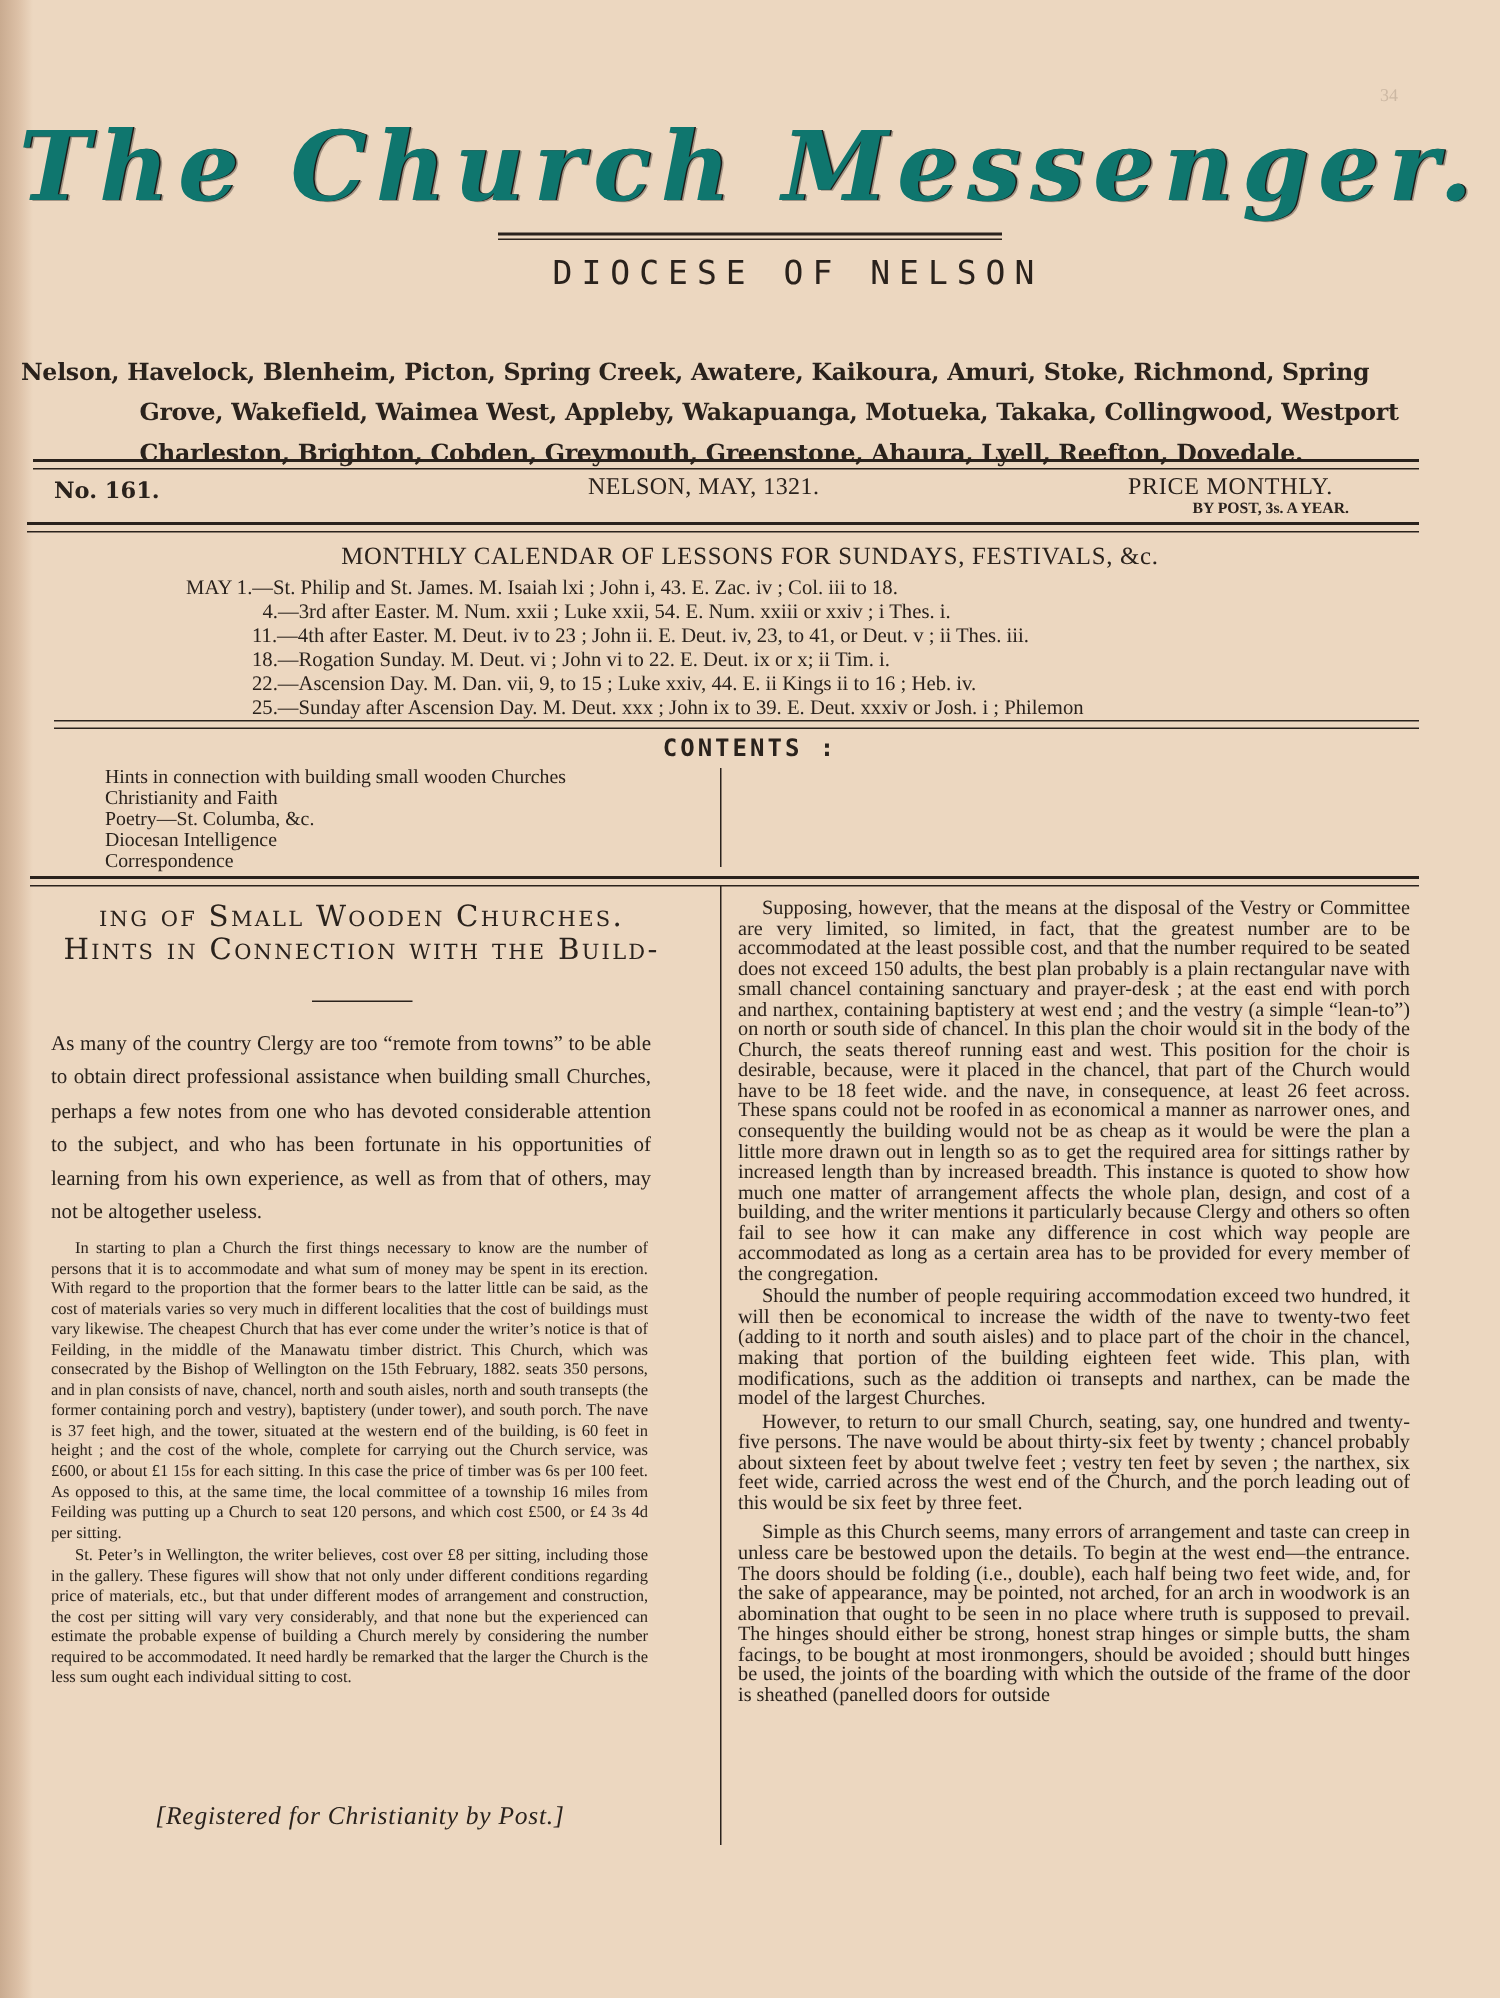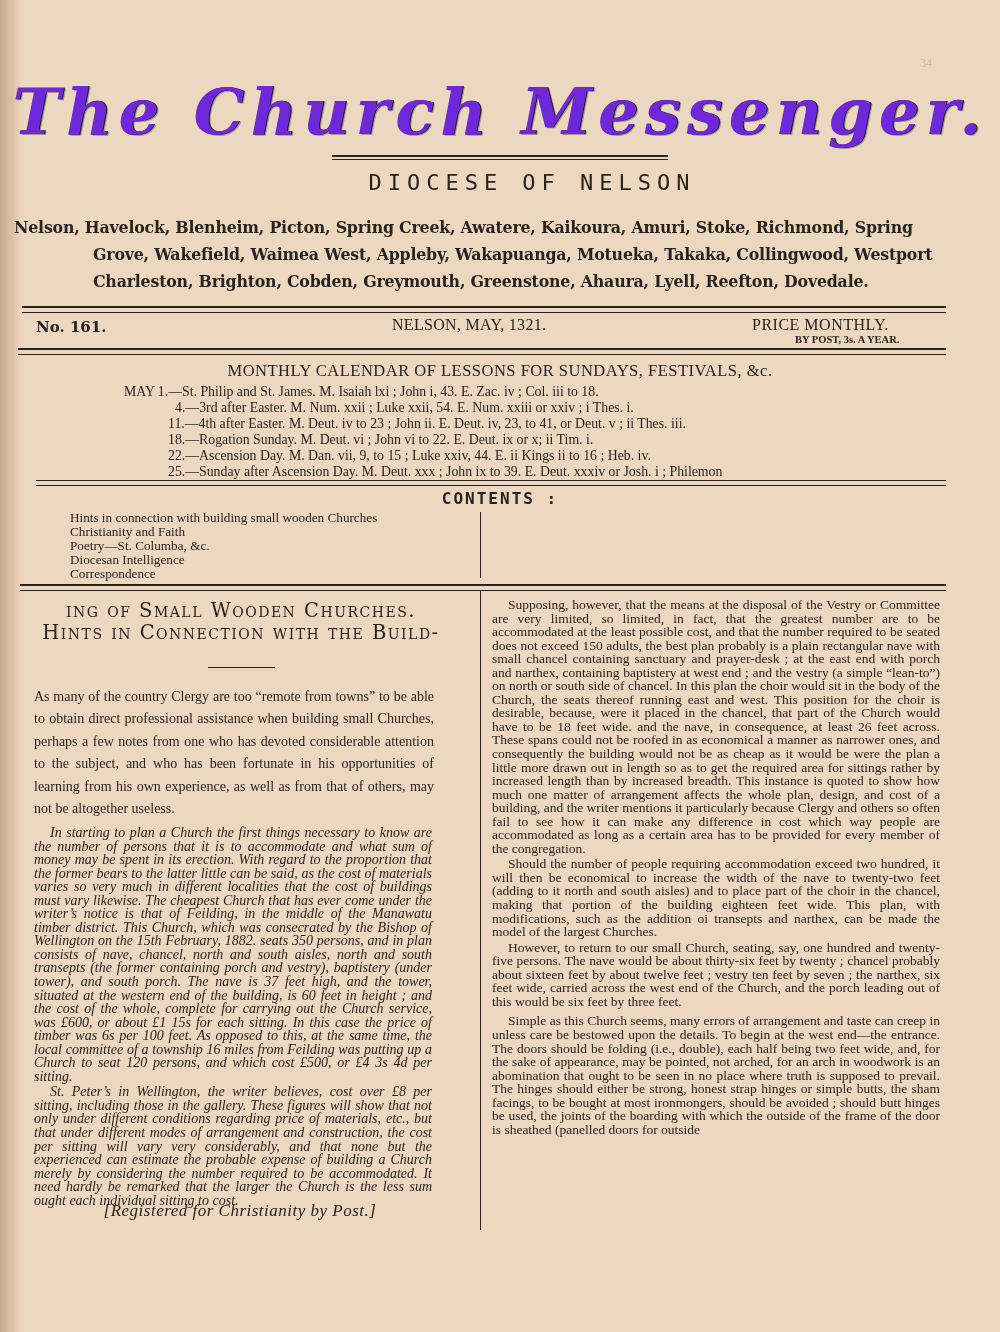--- a/index.html
+++ b/index.html
@@ -13,38 +13,38 @@
   .spine {
     position:absolute; left:0; top:0; width:22px; height:1332px;
     background:linear-gradient(90deg,#c9ab90 0%,#dcc0a6 55%,#ecd7c0 100%);
   }
   .page { position:absolute; left:0; top:0; width:840px; height:1332px; }
 
   .masthead {
     position:absolute; left:0; top:72px; width:1000px; text-align:center;
     font-family:"DejaVu Serif","Liberation Serif",serif;
     font-weight:bold; font-size:64px; letter-spacing:6px; line-height:80px;
-    color:#6d28d9; font-style:italic;
+    color:#0f766e; font-style:italic;
     text-shadow:1px 0 0 #1f1a17, 2px 1px 0 rgba(31,26,23,.35);
   }
   .mast-rule { position:absolute; left:332px; width:336px; height:0; border-top:2px solid #2a221c; }
 
   .diocese {
     position:absolute; left:0; top:170px; width:1000px; text-align:center;
     font-family:"DejaVu Sans Mono","Liberation Mono",monospace;
     font-size:22px; letter-spacing:6px; color:#2a221c;margin-left:32px;
   }
   .places {
     position:absolute; left:14px; top:214px; width:934px;
     font-family:"DejaVu Serif","Liberation Serif",serif;
     font-weight:bold; font-size:15.8px; line-height:27px; color:#2a221c;
     letter-spacing:-0.2px;
   }
   .places div { white-space:nowrap; }
-  .places .l1 { padding-left:0; }
+  .places .l1 { padding-left:0;margin-top:20px; }
   .places .l2, .places .l3 { padding-left:79px; }
 
   .dbl-rule { position:absolute; height:4px; border-top:2px solid #2a221c; border-bottom:1px solid #2a221c; }
 
   .issue-row { position:absolute; left:0; top:314px; width:1000px; height:40px; font-size:16px; }
   .issue-no { position:absolute; left:36px; top:4px; font-weight:bold; font-family:"DejaVu Serif",serif; font-size:15px; }
   .issue-date { position:absolute; left:392px; top:2px; font-size:16px; letter-spacing:0.3px; }
   .issue-price { position:absolute; left:752px; top:2px; font-size:16px; letter-spacing:0.5px; }
   .issue-post { position:absolute; left:795px; top:20px; font-size:10.5px; font-weight:bold; }
 
@@ -65,21 +65,21 @@
   .article-title {
     position:absolute; left:16px; top:600px; width:450px; text-align:center;
     font-family:"DejaVu Serif","Liberation Serif",serif; font-size:19.5px; line-height:22px; letter-spacing:1.5px;
     color:#2a221c; font-variant:small-caps;
   }
   .title-rule { position:absolute; left:208px; top:667px; width:67px; border-top:1px solid #2a221c; }
 
   .intro { position:absolute; left:34px; top:686px; width:400px; font-size:14px; line-height:22.4px; text-align:justify; }
   .intro p { margin:0; text-indent:0; }
 
-  .colL { position:absolute; left:34px; top:826px; width:400px; font-size:14px; line-height:13.55px; text-align:justify;font-style:italic; }
+  .colL { position:absolute; left:34px; top:826px; width:400px; font-size:11px; line-height:13.55px; text-align:justify; }
   .colR { position:absolute; left:492px; top:598px; width:450px; font-size:13.5px; line-height:13.55px; text-align:justify; }
   .colL p, .colR p { margin:0 2px 2px 0; text-indent:16px; }
   .registered {
     position:absolute; left:40px; top:1201px; width:400px; text-align:center;
     font-style:italic; font-size:17px; letter-spacing:0.5px;
   }
   .ghost { position:absolute; color:rgba(60,45,35,.18); font-size:12px; }
 </style>
 </head>
 <body>

